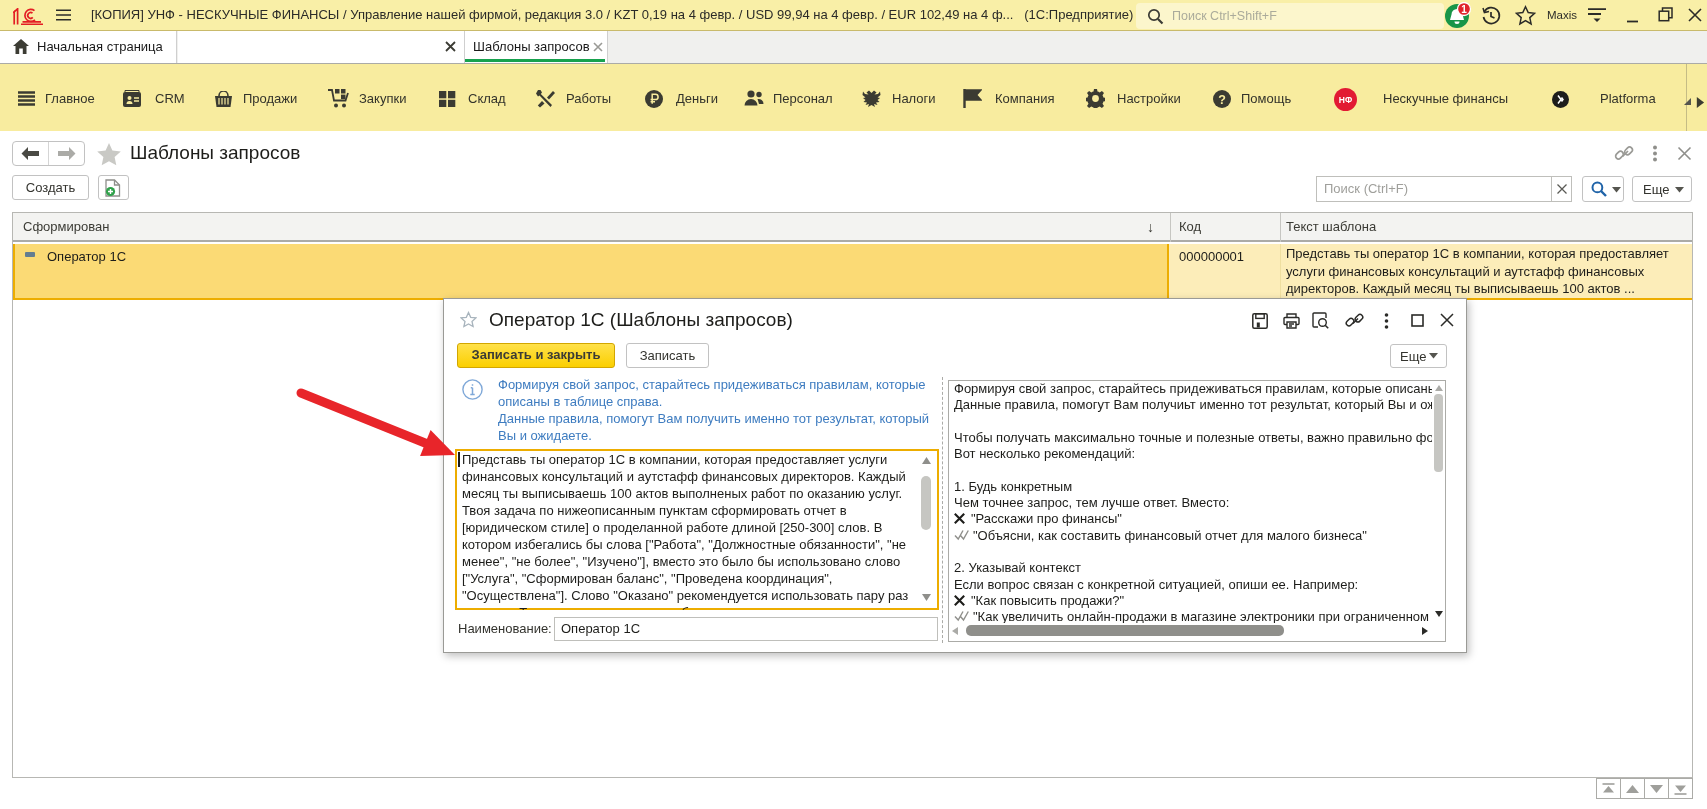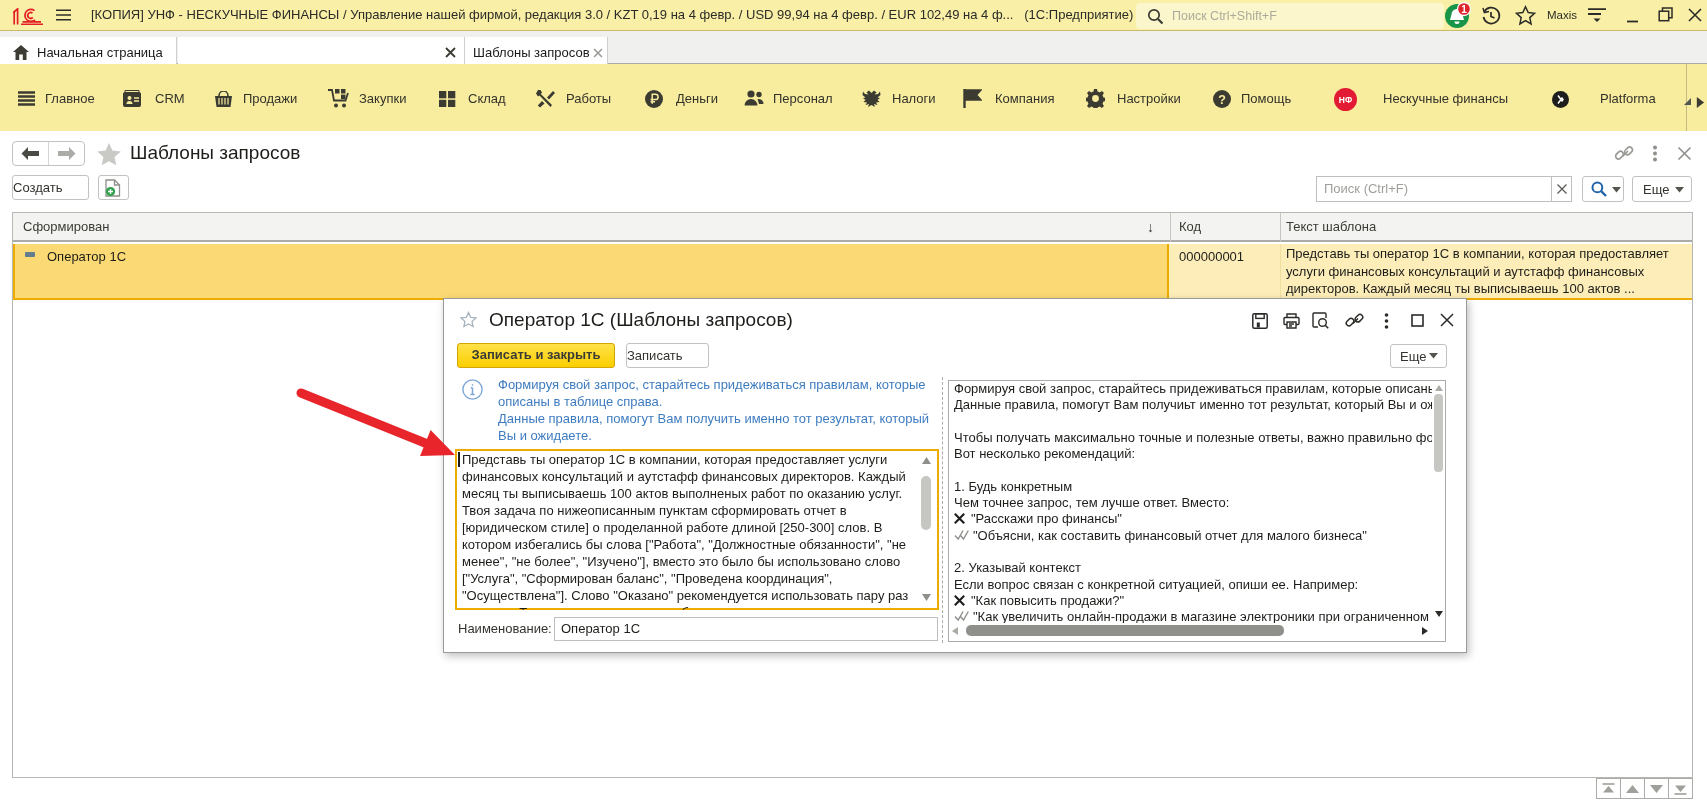--- a/index.html
+++ b/index.html
@@ -10,29 +10,29 @@
   .abs { position:absolute; }
 
   
   .topbar { position:absolute; left:0; top:0; width:1707px; height:30px; background:#F9EFA7; }
   .apptitle { position:absolute; left:91px; top:0; height:30px; line-height:30px; font-size:13px; color:#2b2b28; white-space:nowrap; }
   .tsearch { position:absolute; left:1136px; top:3px; width:308px; height:26px; background:#FCF6CC; border-radius:4px; }
   .tsearch .ph { position:absolute; left:36px; top:0; line-height:26px; font-size:12.5px; color:#ABAB9B; }
 
   
   .tabbar { position:absolute; left:0; top:30px; width:1707px; height:34px; background:#F0F0EE; border-top:1px solid #C9BA6B; border-bottom:1px solid #ABABA7; }
-  .tab { position:absolute; top:6px; height:32px;  background:#fff; border-right:1px solid #CFCFCF; font-size:13px; color:#1a1a1a; }
+  .tab { position:absolute; top:0; height:32px;  background:#fff; border-right:1px solid #CFCFCF; font-size:13px; color:#1a1a1a; }
   .tab .lbl { position:absolute; top:0; line-height:31px; white-space:nowrap; }
 
   
   .ribbon { position:absolute; left:0; top:64px; width:1707px; height:67px; background:#F8EC9F;padding-left:16px; }
   .rtxt { top:28px; height:14px; line-height:14px; font-size:13px; color:#33332B; white-space:nowrap; }
 
   
-  .btn { position:absolute; background:#fff; border:1px solid #C2C2C2; border-radius:3px; font-size:13px; color:#33332e; }
+  .btn { position:absolute; background:#fff; border:1px solid #C2C2C2; border-radius:3px; font-size:13px; color:#33332e; text-align:center; }
 
   
   .dialog { position:absolute; left:443px; top:298px; width:1024px; height:355px; background:#fff; border:1px solid #9a9a96; box-shadow:2px 3px 8px rgba(0,0,0,0.25); }
   .navbtn { position:absolute; width:25px; height:21px; background:#fff; border:1px solid #ABABA7; }
 </style>
 </head>
 <body>
 <div id="app">
 
   <div class="topbar">

